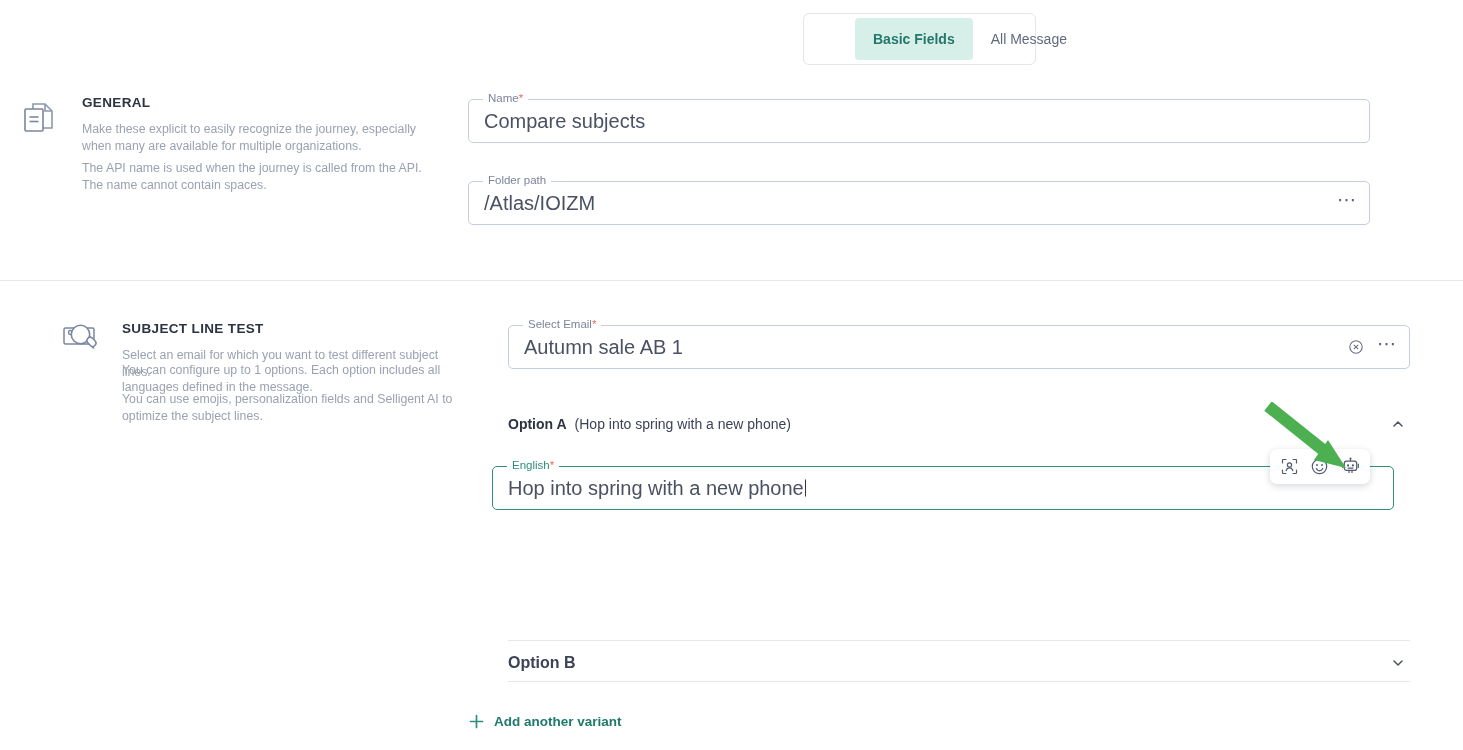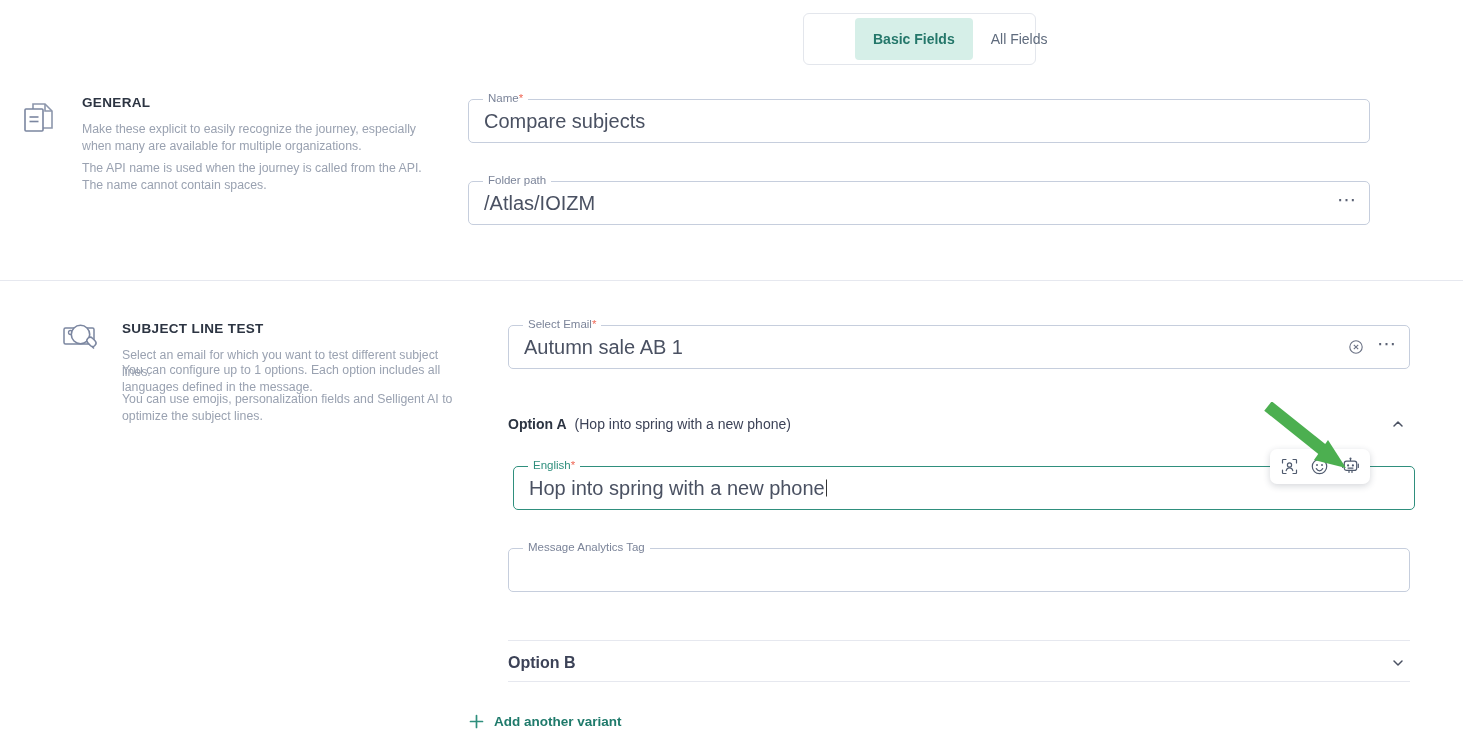--- a/index.html
+++ b/index.html
@@ -136,21 +136,21 @@
 <body>
 
 <div class="page">
 
   <div class="tabbar-wrap">
     <div class="tabbar">
       <div class="tab active">
         <span>Basic Fields</span>
       </div>
       <div class="tab inactive">
-        <span>All Fields</span>
+        <span>All Message</span>
       </div>
     </div>
   </div>
 
   <div class="divider-h"></div>
 
   <div class="section sec-general">
 
     <div class="sec-icon" style="top:24px;">
       <svg width="42" height="42" viewBox="0 0 42 42" fill="none">
@@ -220,36 +220,30 @@
     <div class="option-row" style="top:126px;">
       <span class="opt-name">Option A</span>
       <span class="opt-preview">(Hop into spring with a new phone)</span>
       <span class="chev">
         <svg width="14" height="14" viewBox="0 0 14 14" fill="none">
           <path d="M3 9 L7 5 L11 9" stroke="#4a5162" stroke-width="1.5" stroke-linecap="round" stroke-linejoin="round"></path>
         </svg>
       </span>
     </div>
 
-    <div class="field focused" style="left:473px; top:185px; width:902px; height:44px;text-align:center;">
+    <div class="field focused" style="left:452px; top:185px; width:902px; height:44px;text-align:center;">
       <div class="field-label">
         <span>English</span><span class="req">*</span>
       </div>
       <div class="field-value">
         <span>Hop into spring with a new phone</span>
           <span class="caret"></span>
       </div>
     </div>
 
-    <div class="field" style="left:468px; top:267px; width:902px; height:44px;">
-      <div class="field-label">
-        <span>Message Analytics Tag</span>
-      </div>
-      <div class="field-value"></div>
-    </div>
 
     <div class="thin-divider" style="top:359px;"></div>
 
     <div class="option-row" style="top:365px;">
       <span class="opt-plain">Option B</span>
       <span class="chev">
         <svg width="14" height="14" viewBox="0 0 14 14" fill="none">
           <path d="M3 5 L7 9 L11 5" stroke="#4a5162" stroke-width="1.5" stroke-linecap="round" stroke-linejoin="round"></path>
         </svg>
       </span>

